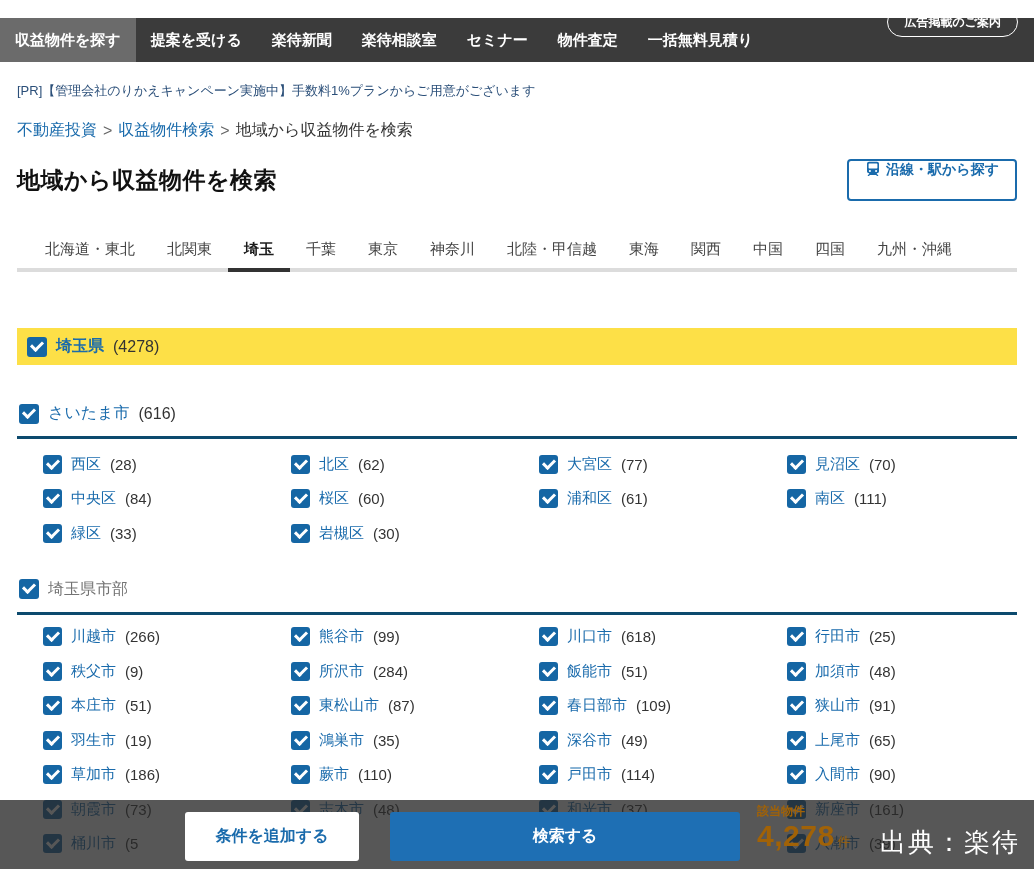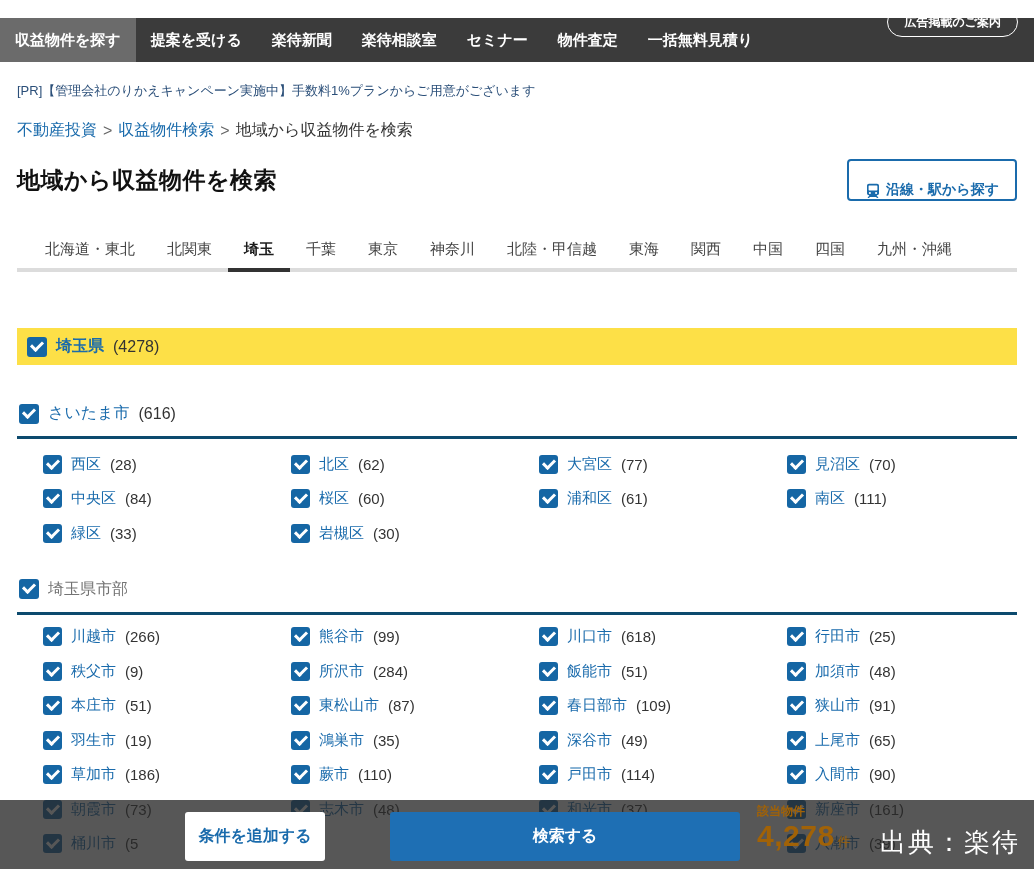--- a/index.html
+++ b/index.html
@@ -32,21 +32,21 @@
   .crumb { display:flex; align-items:center; }
   .crumb-label { color:#1a6bac; cursor:pointer; }
   .crumb.current .crumb-label { color:#333; cursor:default; }
   .crumb-sep { color:#666; margin:0 6px; }
 
   .header-row { margin-top:16px; display:flex; justify-content:space-between; align-items:center; height:46px; }
   .page-title { font-size:23px; font-weight:bold; color:#111; margin:0; letter-spacing:.5px; }
   .line-btn {
     border:2px solid #1a6bac; border-radius:4px; background:#fff; color:#1a6bac;
     font-weight:bold; font-size:14px; padding:0 16px; height:42px;
-    display:flex; gap:5px; align-items:flex-end; cursor:pointer;
+    display:flex; gap:5px; align-items:flex-start; cursor:pointer;
   }
   .line-btn svg { display:block; }
 
   
   .tabs { margin-top:28px; position:relative; display:flex; padding-left:12px; height:41px; }
   .tabs-track { position:absolute; left:0; right:0; bottom:0; height:4px; background:#dcdcdc; }
   .tab {
     position:relative; z-index:1; font-size:15px; color:#444;
     padding:0 16px; display:flex; align-items:center; cursor:pointer;
     border-bottom:4px solid transparent; white-space:nowrap;
@@ -89,21 +89,21 @@
   .grid-item .item-label { color:#1a6bac; cursor:pointer; white-space:nowrap; }
   .grid-item .item-count { color:#333; white-space:nowrap; }
   .grid-item.ghost { visibility:hidden; }
 
   
   .bottom-bar {
     position:absolute; left:0; top:800px; width:1034px; height:69px;
     background:rgba(40,40,40,0.78); z-index:5;
   }
   .add-btn {
-    position:absolute; left:185px; top:12px; width:140px; height:49px;
+    position:absolute; left:185px; top:12px; width:174px; height:49px;
     background:#fff; border:0; border-radius:3px; color:#1a6bac;
     font-weight:bold; font-size:16px; font-family:inherit;
     display:flex; align-items:center; justify-content:center; cursor:pointer;
   }
   .search-btn {
     position:absolute; left:390px; top:12px; width:350px; height:49px;
     background:#1e6fb4; border:0; border-radius:3px; color:#fff;
     font-weight:bold; font-size:16px; font-family:inherit;
     display:flex; align-items:center; justify-content:center; cursor:pointer;
   }

